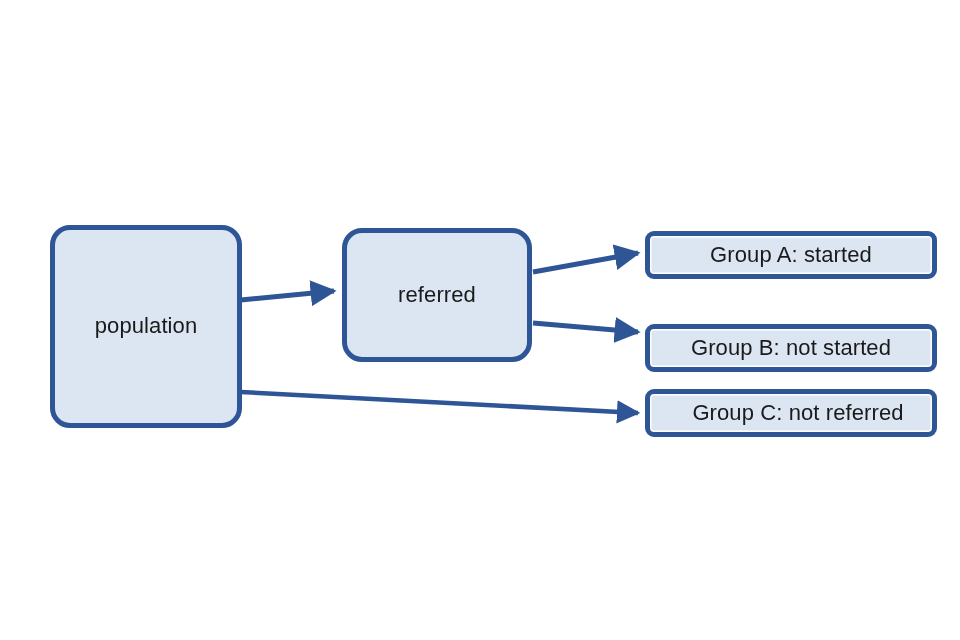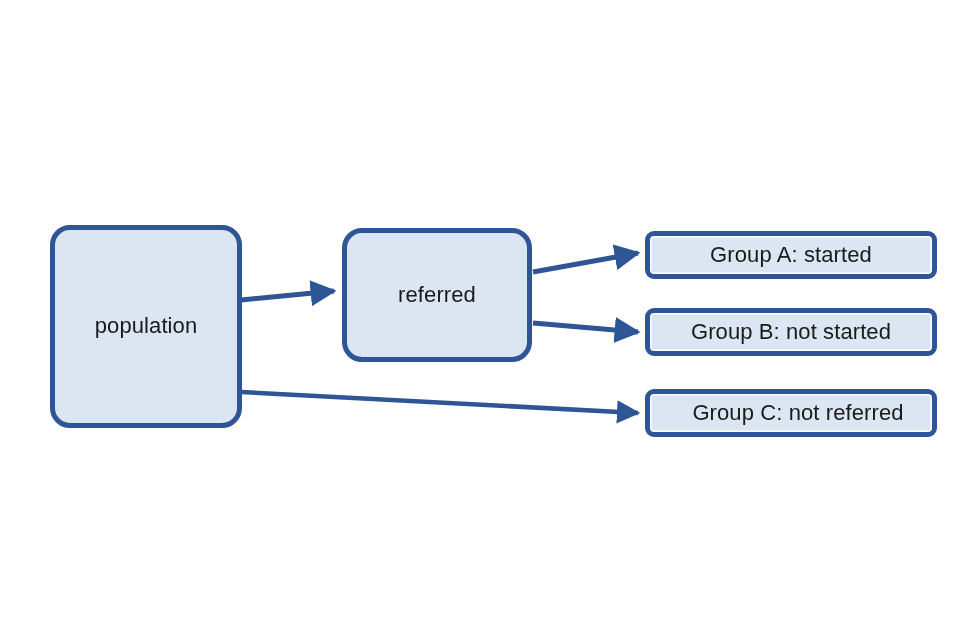--- a/index.html
+++ b/index.html
@@ -61,21 +61,21 @@
   .node-group {
     border-radius: 9px;
     border-width: 5px;
     box-shadow: inset 0 0 0 1.5px #ffffff;
     left: 645px;
     width: 292px;
     height: 48px;
     font-size: 22px;
   }
   #node-group-a { top: 231px; }
-  #node-group-b { top: 308px; }
+  #node-group-b { top: 324px; }
   #node-group-c { top: 389px; padding-left: 14px; }
 
   .node-label {
     display: block;
     padding: 0 6px;
     white-space: nowrap;
   }
 </style>
 </head>
 <body>

